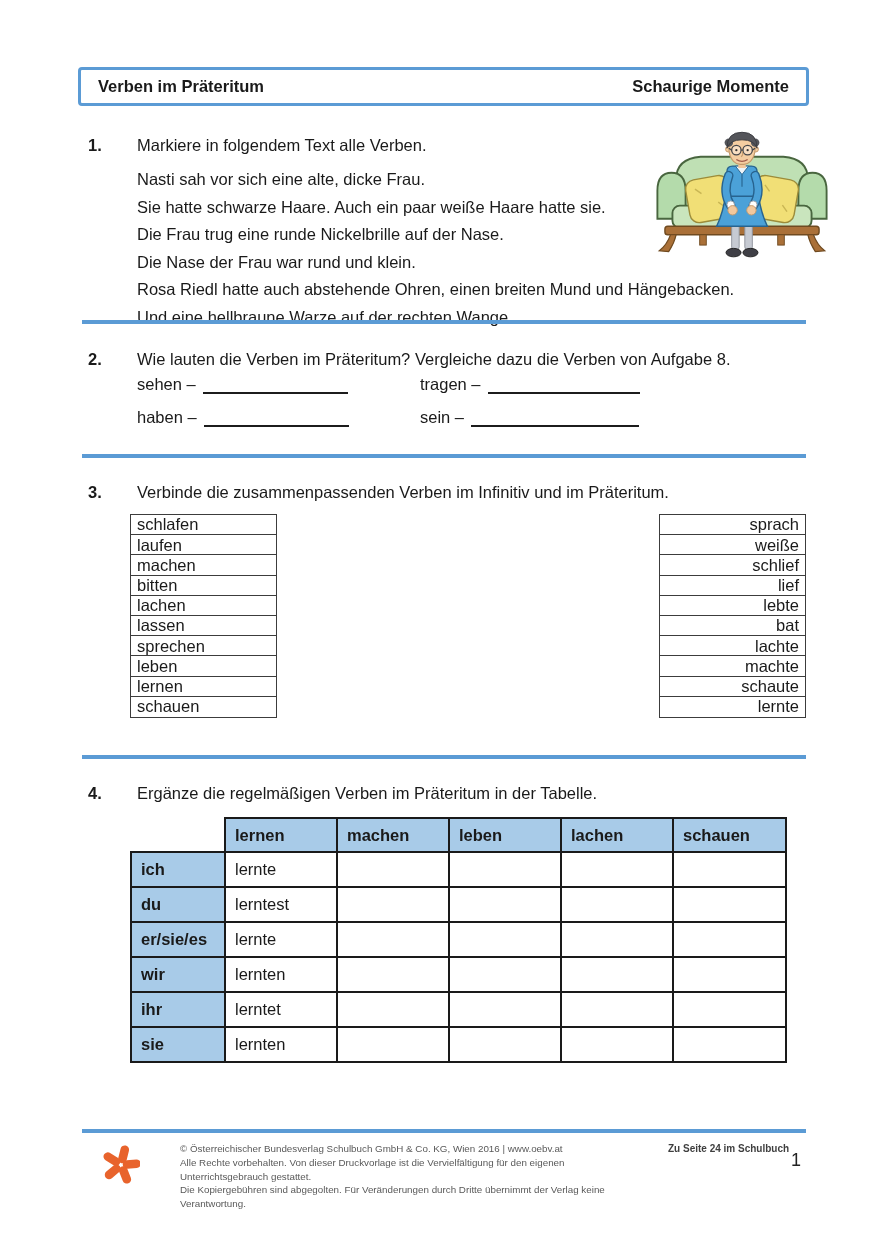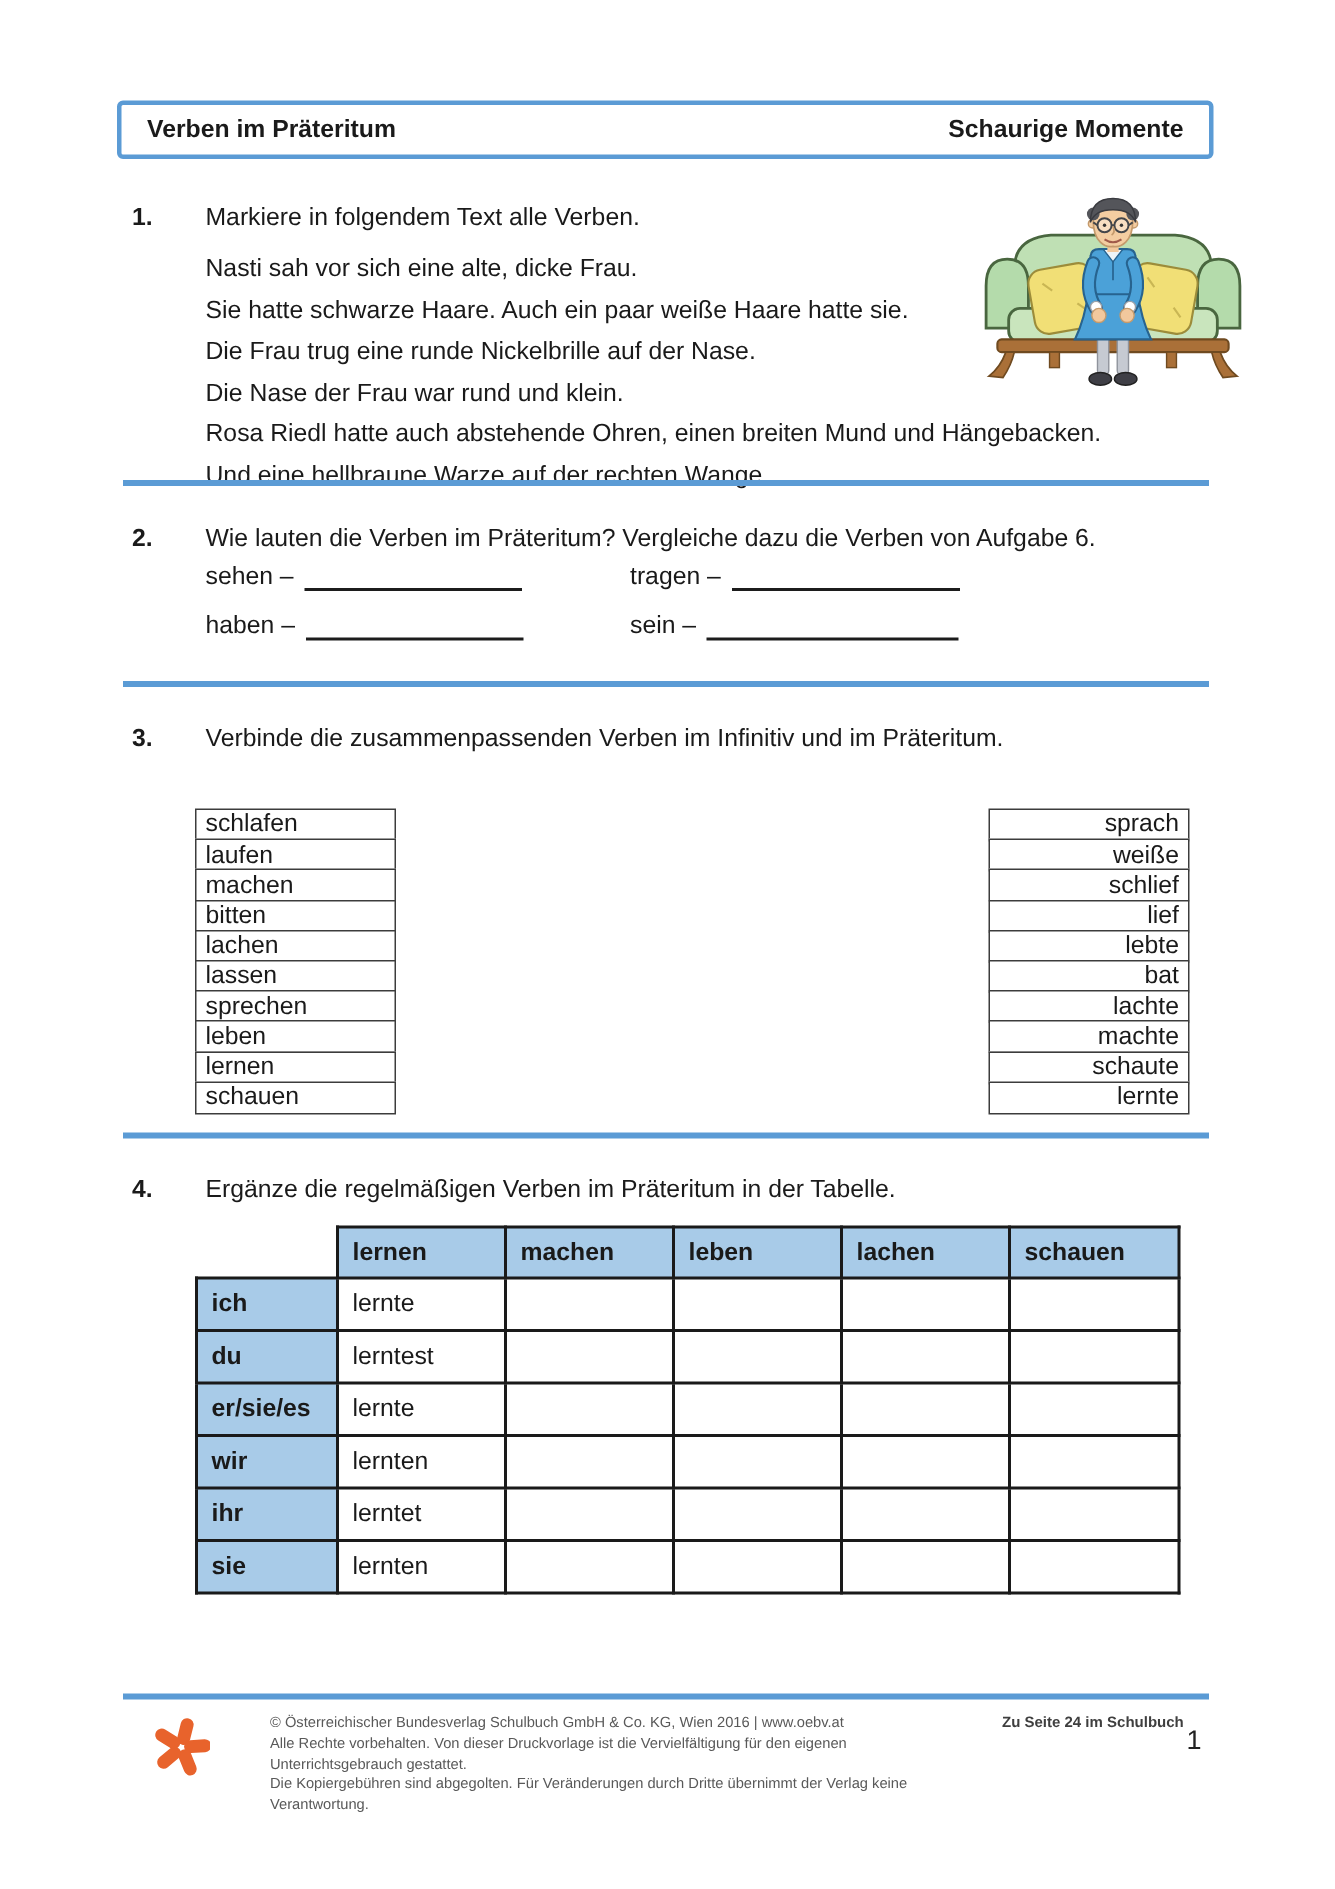--- a/index.html
+++ b/index.html
@@ -30,21 +30,21 @@
   .d1{top:320px;}.d2{top:454px;}.d3{top:755px;}.d4{top:1129px;height:3.5px;}
   
   .fill-pair{position:absolute;display:flex;align-items:flex-end;font-size:16.5px;gap:7px;}
   .fp1{left:137px;top:374px;}
   .fp2{left:420px;top:374px;}
   .fp3{left:137px;top:407px;}
   .fp4{left:420px;top:407px;}
   .blank{display:inline-block;border-bottom:2px solid #1c1c1c;height:18px;}
   .w145{width:145px;}.w152{width:152px;}.w168{width:168px;}
   
-  .match-list{position:absolute;top:539px;width:134px;}
+  .match-list{position:absolute;top:514px;width:147px;}
   .list-left{left:130px;}
   .list-right{left:659px;}
   .match-item{
     box-sizing:border-box;height:21.9px;border:1.7px solid #3c3c3c;background:#fff;
     display:flex;align-items:center;padding:0 6px;font-size:16.5px;
   }
   .match-item + .match-item{margin-top:-1.7px;}
   .list-right .match-item{justify-content:flex-end;}
   
   .verb-table{position:absolute;left:130px;top:817px;border-collapse:collapse;table-layout:fixed;font-size:16.5px;}
@@ -138,21 +138,21 @@
     <circle cx="94" cy="31" r="1.2" fill="#333"></circle>
     <circle cx="106" cy="31" r="1.2" fill="#333"></circle>
     <path d="M100,32 q2,4 -1,6" stroke="#c49a6c" stroke-width="1.2" fill="none"></path>
     <path d="M94,41 Q100,45 106,41" stroke="#a05a4a" stroke-width="1.4" fill="none"></path>
   </svg>
 
   <div class="divider d1"></div>
 
   <div class="task task2">
     <span class="num">2.</span>
-    <span class="instr">Wie lauten die Verben im Präteritum? Vergleiche dazu die Verben von Aufgabe 6.</span>
+    <span class="instr">Wie lauten die Verben im Präteritum? Vergleiche dazu die Verben von Aufgabe 8.</span>
   </div>
   <div class="fill-pair fp1">
     <span>sehen –</span>
     <span class="blank w145"></span>
   </div>
   <div class="fill-pair fp2">
     <span>tragen –</span>
     <span class="blank w152"></span>
   </div>
   <div class="fill-pair fp3">

